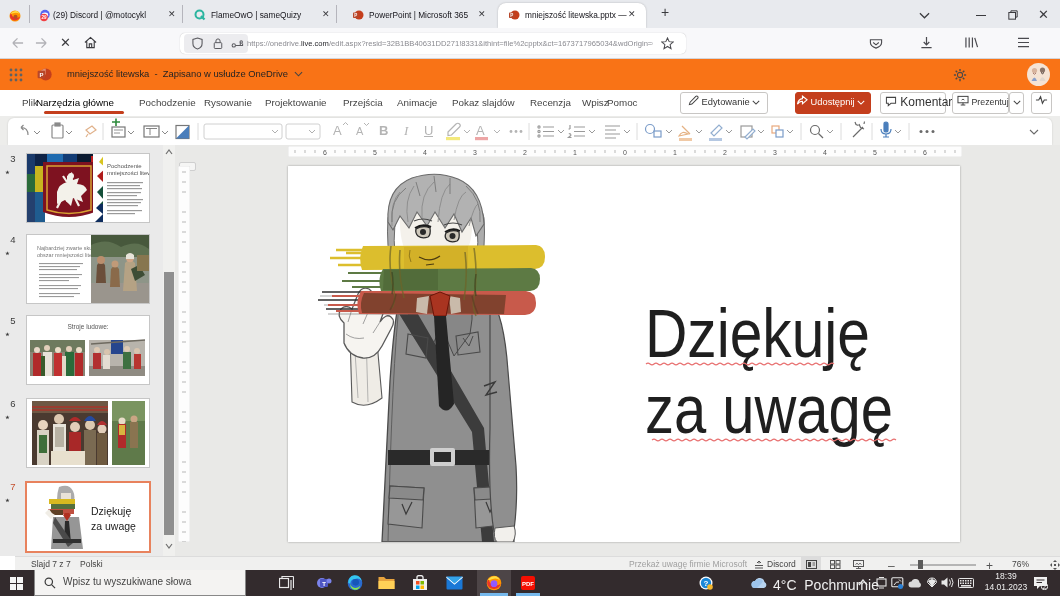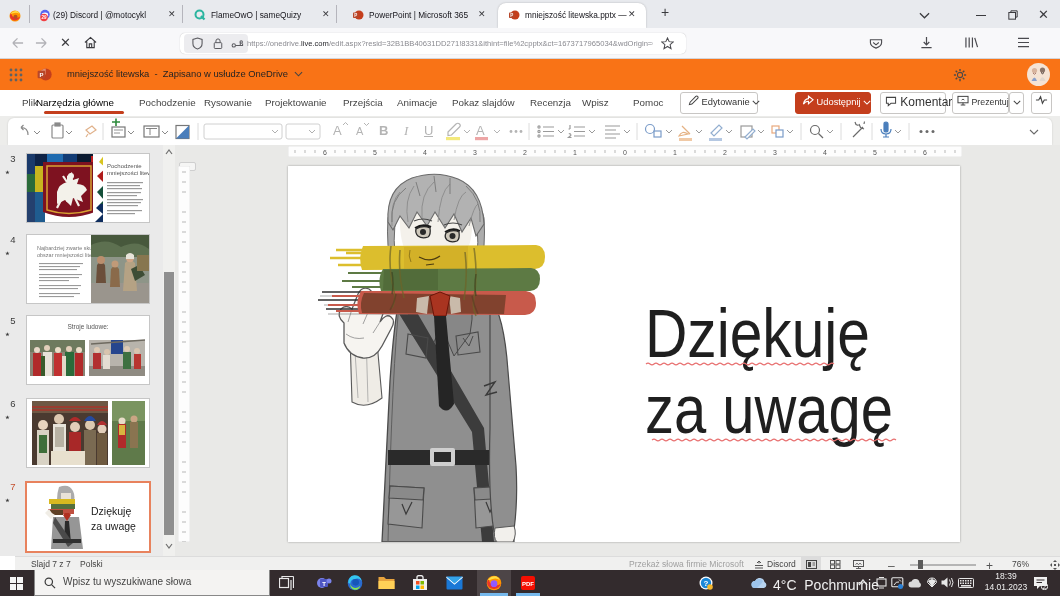--- a/index.html
+++ b/index.html
@@ -31,21 +31,21 @@
   #panel { position:absolute; left:0; top:0; width:163px; height:411px; background:#eaeaea; }
   .thumb { position:absolute; left:26px; width:124px; height:70px; background:#fff; border:1px solid #c6c6c6; }
   .snum { position:absolute; left:6px; width:14px; text-align:center; font-size:9.5px; color:#3b3b3b; }
   .sstar { position:absolute; left:5px; width:16px; font-size:9px; color:#3b3b3b; }
   #sldarea { position:absolute; left:175px; top:0; width:885px; height:411px; background:#e9e9e7; }
   #slide { position:absolute; left:113px; top:21px; width:672px; height:376px; background:#fff; box-shadow:0 0 2px rgba(0,0,0,.35); }
   
   #statusbar { position:absolute; left:0; top:556px; width:1060px; height:14px; background:#f0f0ef; border-top:1px solid #dcdcdc; font-size:8.5px; color:#444;margin-left:15px; }
   
   #taskbar { position:absolute; left:0; top:570px; width:1060px; height:26px; background:#332b2d; }
-  #tsearch { position:absolute; left:34px; top:0; width:236px; height:26px; background:#f4f3f2; border:1px solid #888; border-top:none; font-size:10px; color:#454545; }
+  #tsearch { position:absolute; left:34px; top:0; width:212px; height:26px; background:#f4f3f2; border:1px solid #888; border-top:none; font-size:10px; color:#454545; }
 </style>
 </head>
 <body>
 <div id="page">
   <div id="tabbar">
 
     <svg class="abs" style="left:9px;top:10px" width="12" height="12" viewBox="0 0 24 24">
       <circle cx="12" cy="12" r="11" fill="#ff9500"></circle>
       <path d="M2 14 A10.5 10.5 0 0 0 22 13 A11 11 0 0 1 4 6 A10 10 0 0 0 2 14z" fill="#e8352c"></path>
       <circle cx="13" cy="13.5" r="4" fill="#b5541f"></circle>
@@ -196,31 +196,31 @@
     <div class="rtab" style="left:36px;color:#000;font-weight:normal">Narzędzia główne</div>
     <div class="abs" style="left:44px;top:21px;width:80px;height:3px;background:#c43e1c;border-radius:2px"></div>
     <div class="rtab" style="left:139px">Pochodzenie</div>
     <div class="rtab" style="left:204px">Rysowanie</div>
     <div class="rtab" style="left:265px">Projektowanie</div>
     <div class="rtab" style="left:343px">Przejścia</div>
     <div class="rtab" style="left:397px">Animacje</div>
     <div class="rtab" style="left:452px">Pokaz slajdów</div>
     <div class="rtab" style="left:530px">Recenzja</div>
     <div class="rtab" style="left:582px">Wpisz</div>
-    <div class="rtab" style="left:633px">Pomoc</div>
-    <div class="rbtn" style="left:680px;width:78px;padding-left:7px">
+    <div class="rtab" style="left:607px">Pomoc</div>
+    <div class="rbtn" style="left:680px;width:88px;padding-left:7px">
       <svg width="11" height="11" viewBox="0 0 12 12" style="vertical-align:-1px">
           <path d="M1.5 10.5 L2.3 7.8 L8.5 1.6 Q9.5 0.6 10.5 1.6 Q11.5 2.6 10.5 3.6 L4.3 9.8z" fill="none" stroke="#444" stroke-width="1.1"></path>
         </svg>
       Edytowanie
       <svg width="8" height="5" viewBox="0 0 10 6">
           <path d="M1 1 L5 5 L9 1" stroke="#444" stroke-width="1.3" fill="none"></path>
         </svg>
     </div>
-    <div class="rbtn" style="left:795px;width:76px;background:#c43e1c;border-color:#c43e1c;color:#fff;padding-left:6px">
+    <div class="rbtn" style="left:795px;width:76px;background:#c43e1c;border-color:#c43e1c;color:#fff;">
       <svg width="12" height="11" viewBox="0 0 13 12" style="vertical-align:-1px">
           <path d="M7 4 Q2.5 4.5 1.5 10 Q3.5 6.8 7 6.8 V9.5 L12 5.3 L7 1.2z" fill="none" stroke="#fff" stroke-width="1.2"></path>
         </svg>
       Udostępnij
       <svg width="8" height="5" viewBox="0 0 10 6">
           <path d="M1 1 L5 5 L9 1" stroke="#fff" stroke-width="1.3" fill="none"></path>
         </svg>
     </div>
     <div class="rbtn" style="left:880px;width:66px;padding-left:4px;font-size:12px">
       <svg width="12" height="11" viewBox="0 0 13 12" style="vertical-align:-1px">
@@ -789,21 +789,21 @@
           <text x="357" y="267" font-size="69" fill="#1f1f1f" font-family="Liberation Sans" textLength="248" lengthAdjust="spacingAndGlyphs">za uwagę</text>
           <path id="sq1" d="M358 198 Q360 196.4 362 198 Q364 199.6 366 198 Q368 196.4 370 198 Q372 199.6 374 198 Q376 196.4 378 198 Q380 199.6 382 198 Q384 196.4 386 198 Q388 199.6 390 198 Q392 196.4 394 198 Q396 199.6 398 198 Q400 196.4 402 198 Q404 199.6 406 198 Q408 196.4 410 198 Q412 199.6 414 198 Q416 196.4 418 198 Q420 199.6 422 198 Q424 196.4 426 198 Q428 199.6 430 198 Q432 196.4 434 198 Q436 199.6 438 198 Q440 196.4 442 198 Q444 199.6 446 198 Q448 196.4 450 198 Q452 199.6 454 198 Q456 196.4 458 198 Q460 199.6 462 198 Q464 196.4 466 198 Q468 199.6 470 198 Q472 196.4 474 198 Q476 199.6 478 198 Q480 196.4 482 198 Q484 199.6 486 198 Q488 196.4 490 198 Q492 199.6 494 198 Q496 196.4 498 198 Q500 199.6 502 198 Q504 196.4 506 198 Q508 199.6 510 198 Q512 196.4 514 198 Q516 199.6 518 198 Q520 196.4 522 198 Q524 199.6 526 198 Q528 196.4 530 198 Q532 199.6 534 198 Q536 196.4 538 198 Q540 199.6 542 198 Q544 196.4 546 198" fill="none" stroke="#e87070" stroke-width="1.2"></path>
           <path id="sq2" d="M364 274 Q366 272.4 368 274 Q370 275.6 372 274 Q374 272.4 376 274 Q378 275.6 380 274 Q382 272.4 384 274 Q386 275.6 388 274 Q390 272.4 392 274 Q394 275.6 396 274 Q398 272.4 400 274 Q402 275.6 404 274 Q406 272.4 408 274 Q410 275.6 412 274 Q414 272.4 416 274 Q418 275.6 420 274 Q422 272.4 424 274 Q426 275.6 428 274 Q430 272.4 432 274 Q434 275.6 436 274 Q438 272.4 440 274 Q442 275.6 444 274 Q446 272.4 448 274 Q450 275.6 452 274 Q454 272.4 456 274 Q458 275.6 460 274 Q462 272.4 464 274 Q466 275.6 468 274 Q470 272.4 472 274 Q474 275.6 476 274 Q478 272.4 480 274 Q482 275.6 484 274 Q486 272.4 488 274 Q490 275.6 492 274 Q494 272.4 496 274 Q498 275.6 500 274 Q502 272.4 504 274 Q506 275.6 508 274 Q510 272.4 512 274 Q514 275.6 516 274 Q518 272.4 520 274 Q522 275.6 524 274 Q526 272.4 528 274 Q530 275.6 532 274 Q534 272.4 536 274 Q538 275.6 540 274 Q542 272.4 544 274 Q546 275.6 548 274 Q550 272.4 552 274 Q554 275.6 556 274 Q558 272.4 560 274 Q562 275.6 564 274 Q566 272.4 568 274 Q570 275.6 572 274 Q574 272.4 576 274 Q578 275.6 580 274 Q582 272.4 584 274 Q586 275.6 588 274 Q590 272.4 592 274 Q594 275.6 596 274 Q598 272.4 600 274 Q602 275.6 604 274 Q606 272.4 608 274" fill="none" stroke="#e87070" stroke-width="1.2"></path>
         </svg>
       </div>
     </div>
   </div>
   <div id="statusbar">
     <div class="abs" style="left:16px;top:2px">Slajd 7 z 7</div>
     <div class="abs" style="left:65px;top:2px">Polski</div>
-    <div class="abs" style="left:614px;top:2px;color:#a0a0a0">Przekaż słowa firmie Microsoft</div>
+    <div class="abs" style="left:614px;top:2px;color:#a0a0a0">Przekaż uwagę firmie Microsoft</div>
     <svg class="abs" style="left:739px;top:3px" width="10" height="9" viewBox="0 0 10 9">
         <path d="M1 8 H9 M1 5.5 H9 M3 3 L5 1 L7 3 M5 1 V3.5" stroke="#555" stroke-width="1" fill="none"></path>
       </svg>
     <div class="abs" style="left:752px;top:2px">Discord</div>
     <div class="abs" style="left:786px;top:0;width:20px;height:14px;background:#dcdcdc"></div>
     <svg class="abs" style="left:791px;top:3px" width="11" height="9" viewBox="0 0 11 9">
         <rect x="0.5" y="0.5" width="10" height="8" fill="none" stroke="#444" stroke-width="1"></rect>
         <rect x="2" y="2" width="3" height="5" fill="#444"></rect>
         <path d="M6.5 3 H9 M6.5 5 H9" stroke="#444" stroke-width="0.8"></path>
       </svg>

